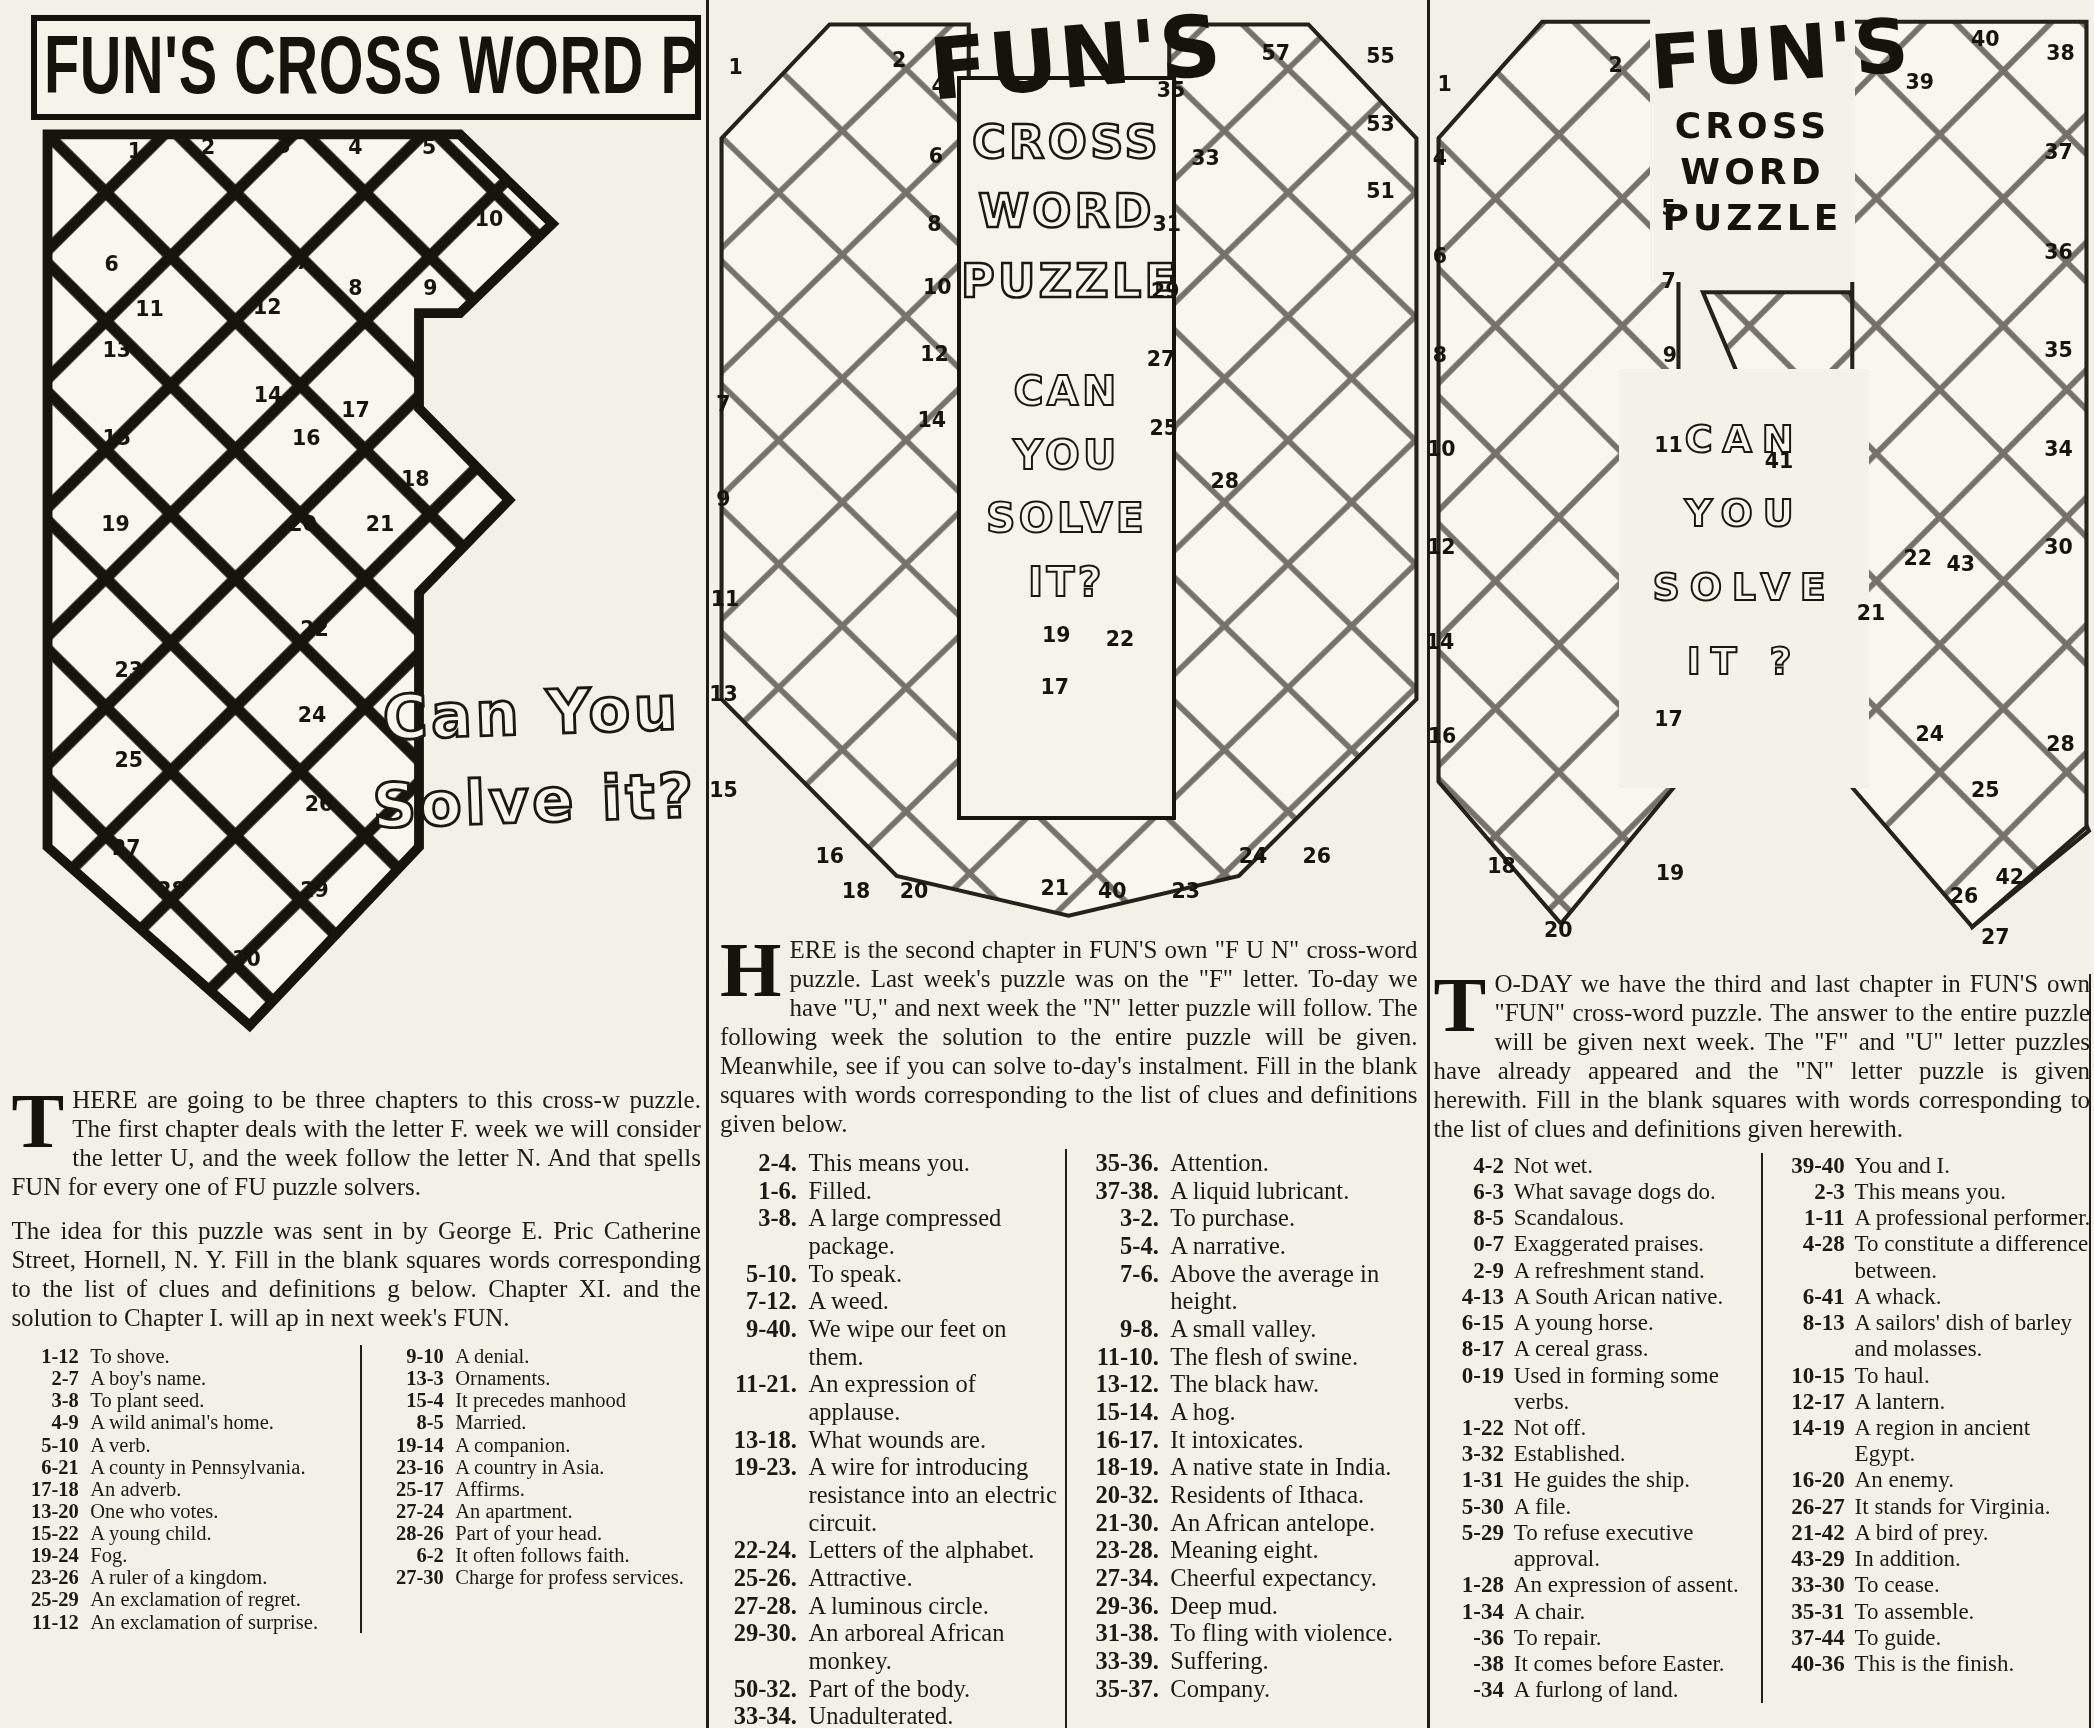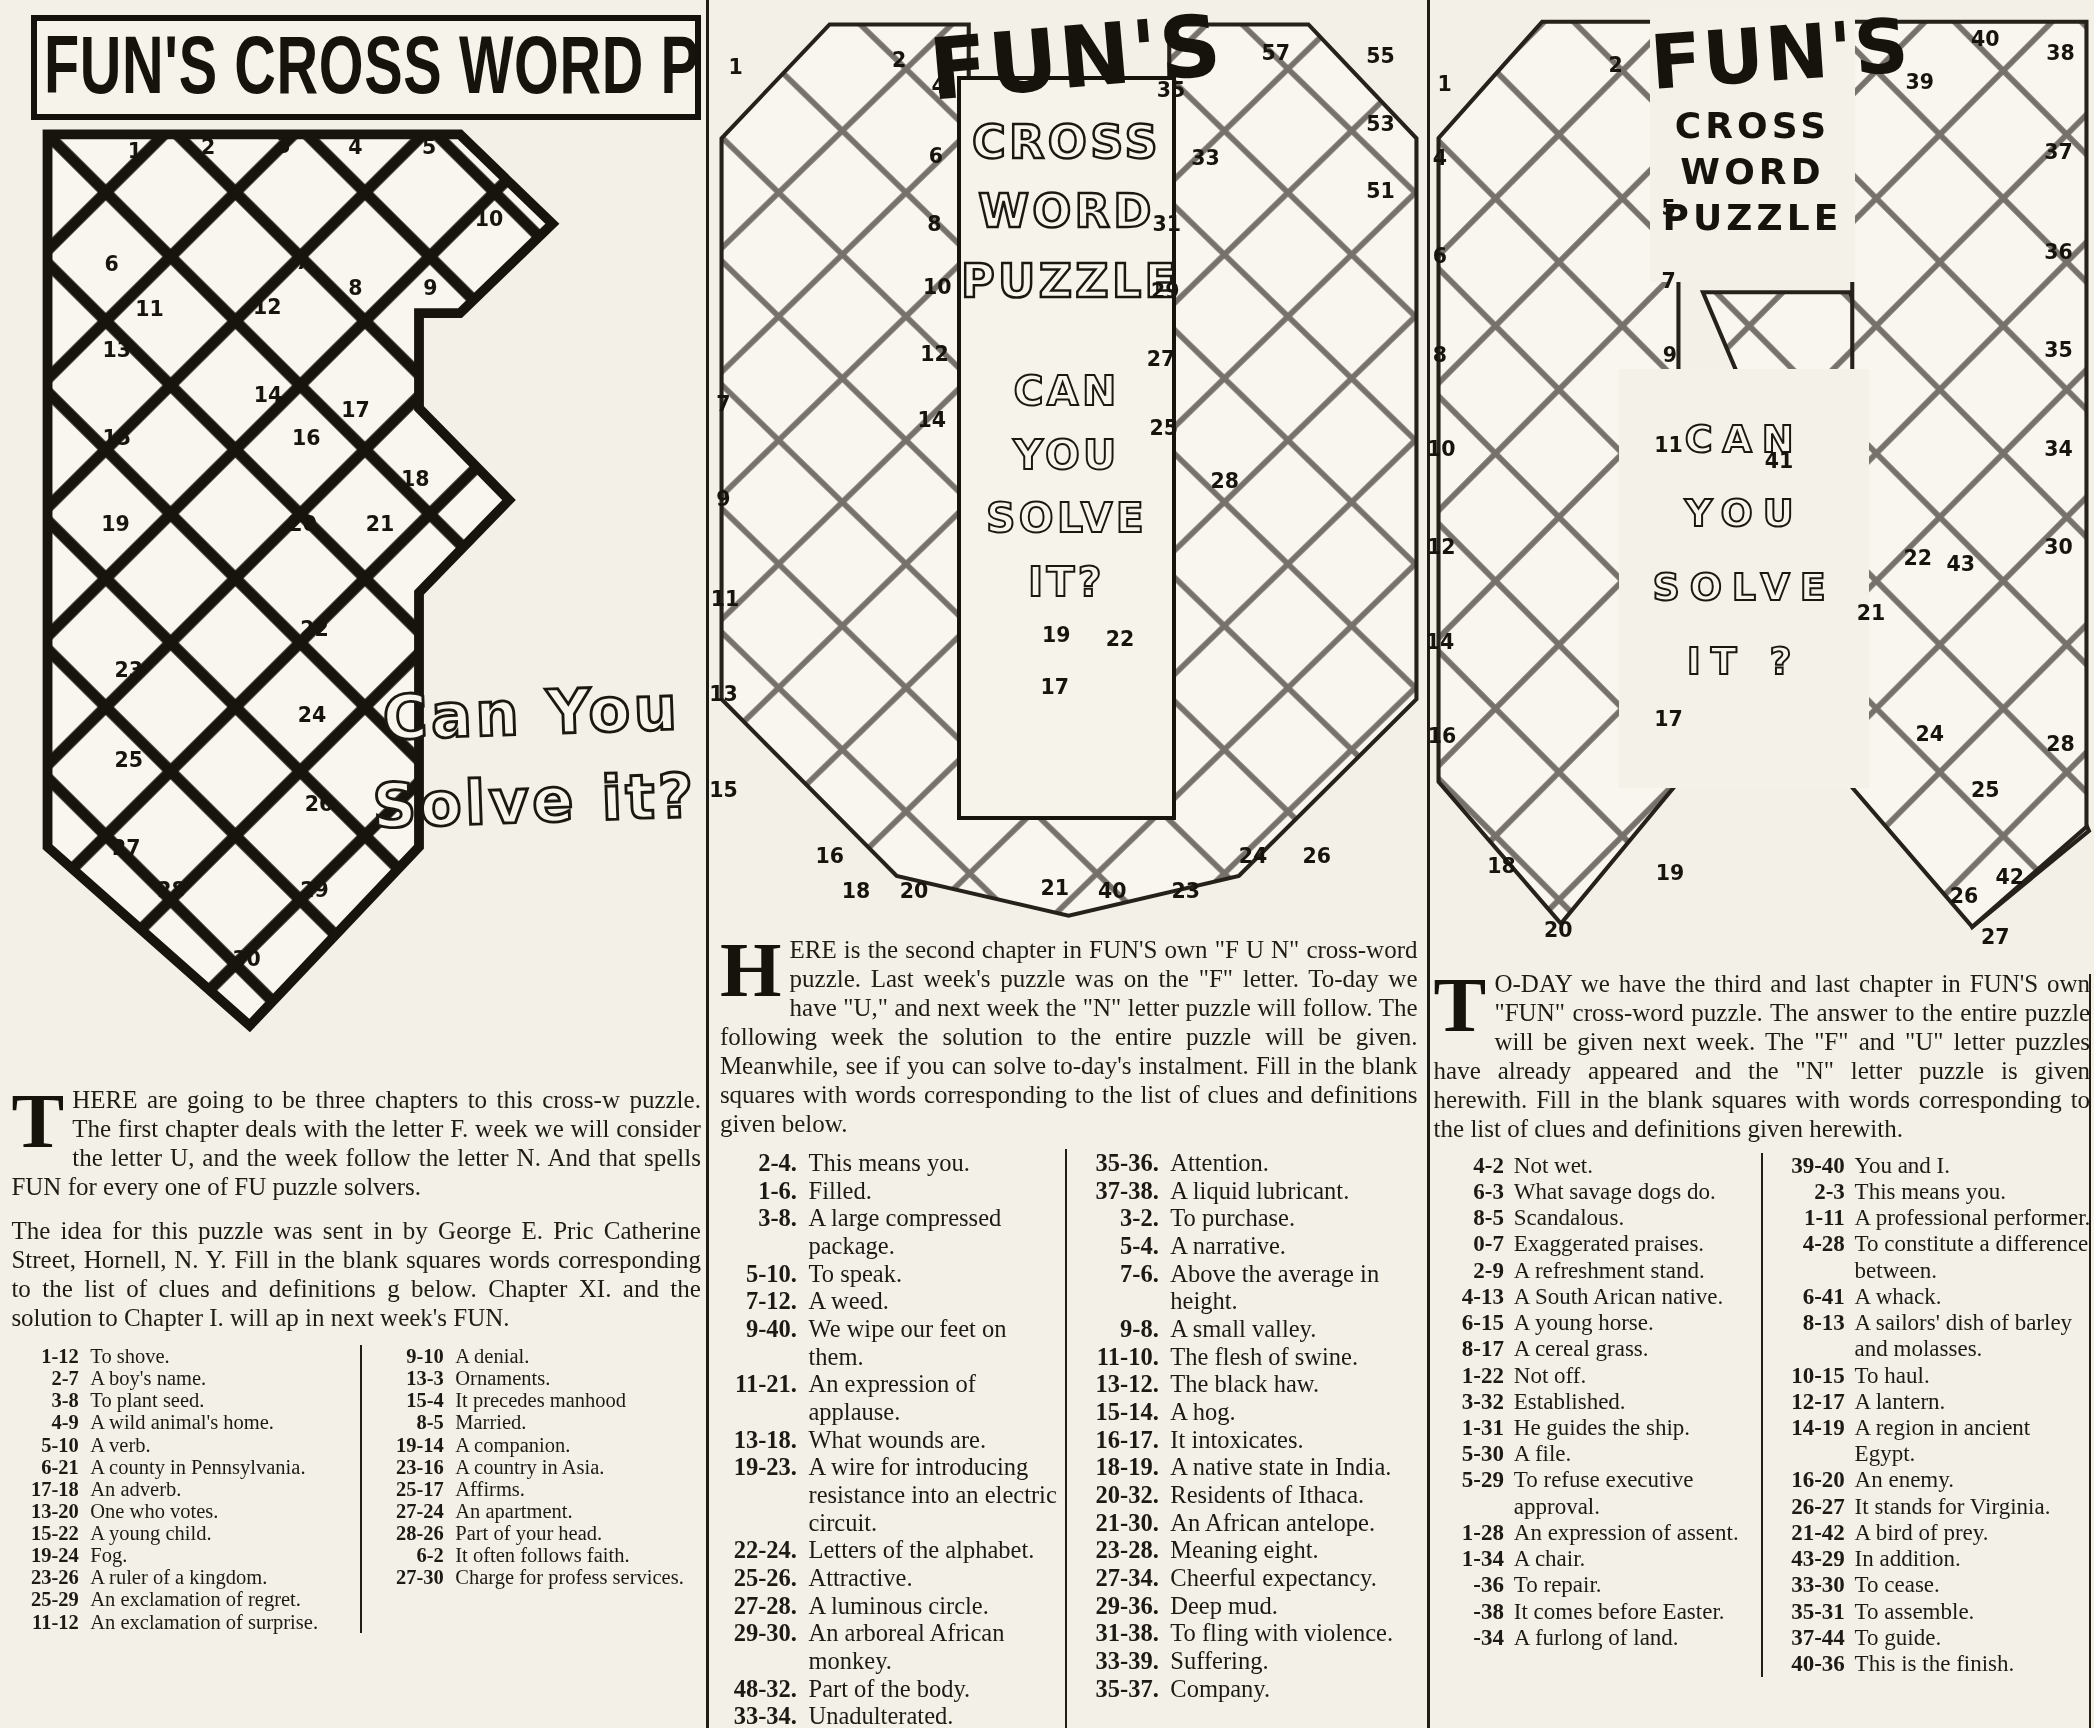--- a/index.html
+++ b/index.html
@@ -434,21 +434,21 @@
           <span class="num">27-28.</span>
           <span class="txt">A luminous circle.</span>
         </div>
 
         <div class="clue">
           <span class="num">29-30.</span>
           <span class="txt">An arboreal African monkey.</span>
         </div>
 
         <div class="clue">
-          <span class="num">48-32.</span>
+          <span class="num">50-32.</span>
           <span class="txt">Part of the body.</span>
         </div>
 
         <div class="clue">
           <span class="num">33-34.</span>
           <span class="txt">Unadulterated.</span>
         </div>
       </div>
     <div class="cluecol c2">
 
@@ -658,20 +658,24 @@
         <div class="clue">
           <span class="num">6-15</span>
           <span class="txt">A young horse.</span>
         </div>
 
         <div class="clue">
           <span class="num">8-17</span>
           <span class="txt">A cereal grass.</span>
         </div>
 
+        <div class="clue">
+          <span class="num">0-19</span>
+          <span class="txt">Used in forming some verbs.</span>
+        </div>
 
         <div class="clue">
           <span class="num">1-22</span>
           <span class="txt">Not off.</span>
         </div>
 
         <div class="clue">
           <span class="num">3-32</span>
           <span class="txt">Established.</span>
         </div>

